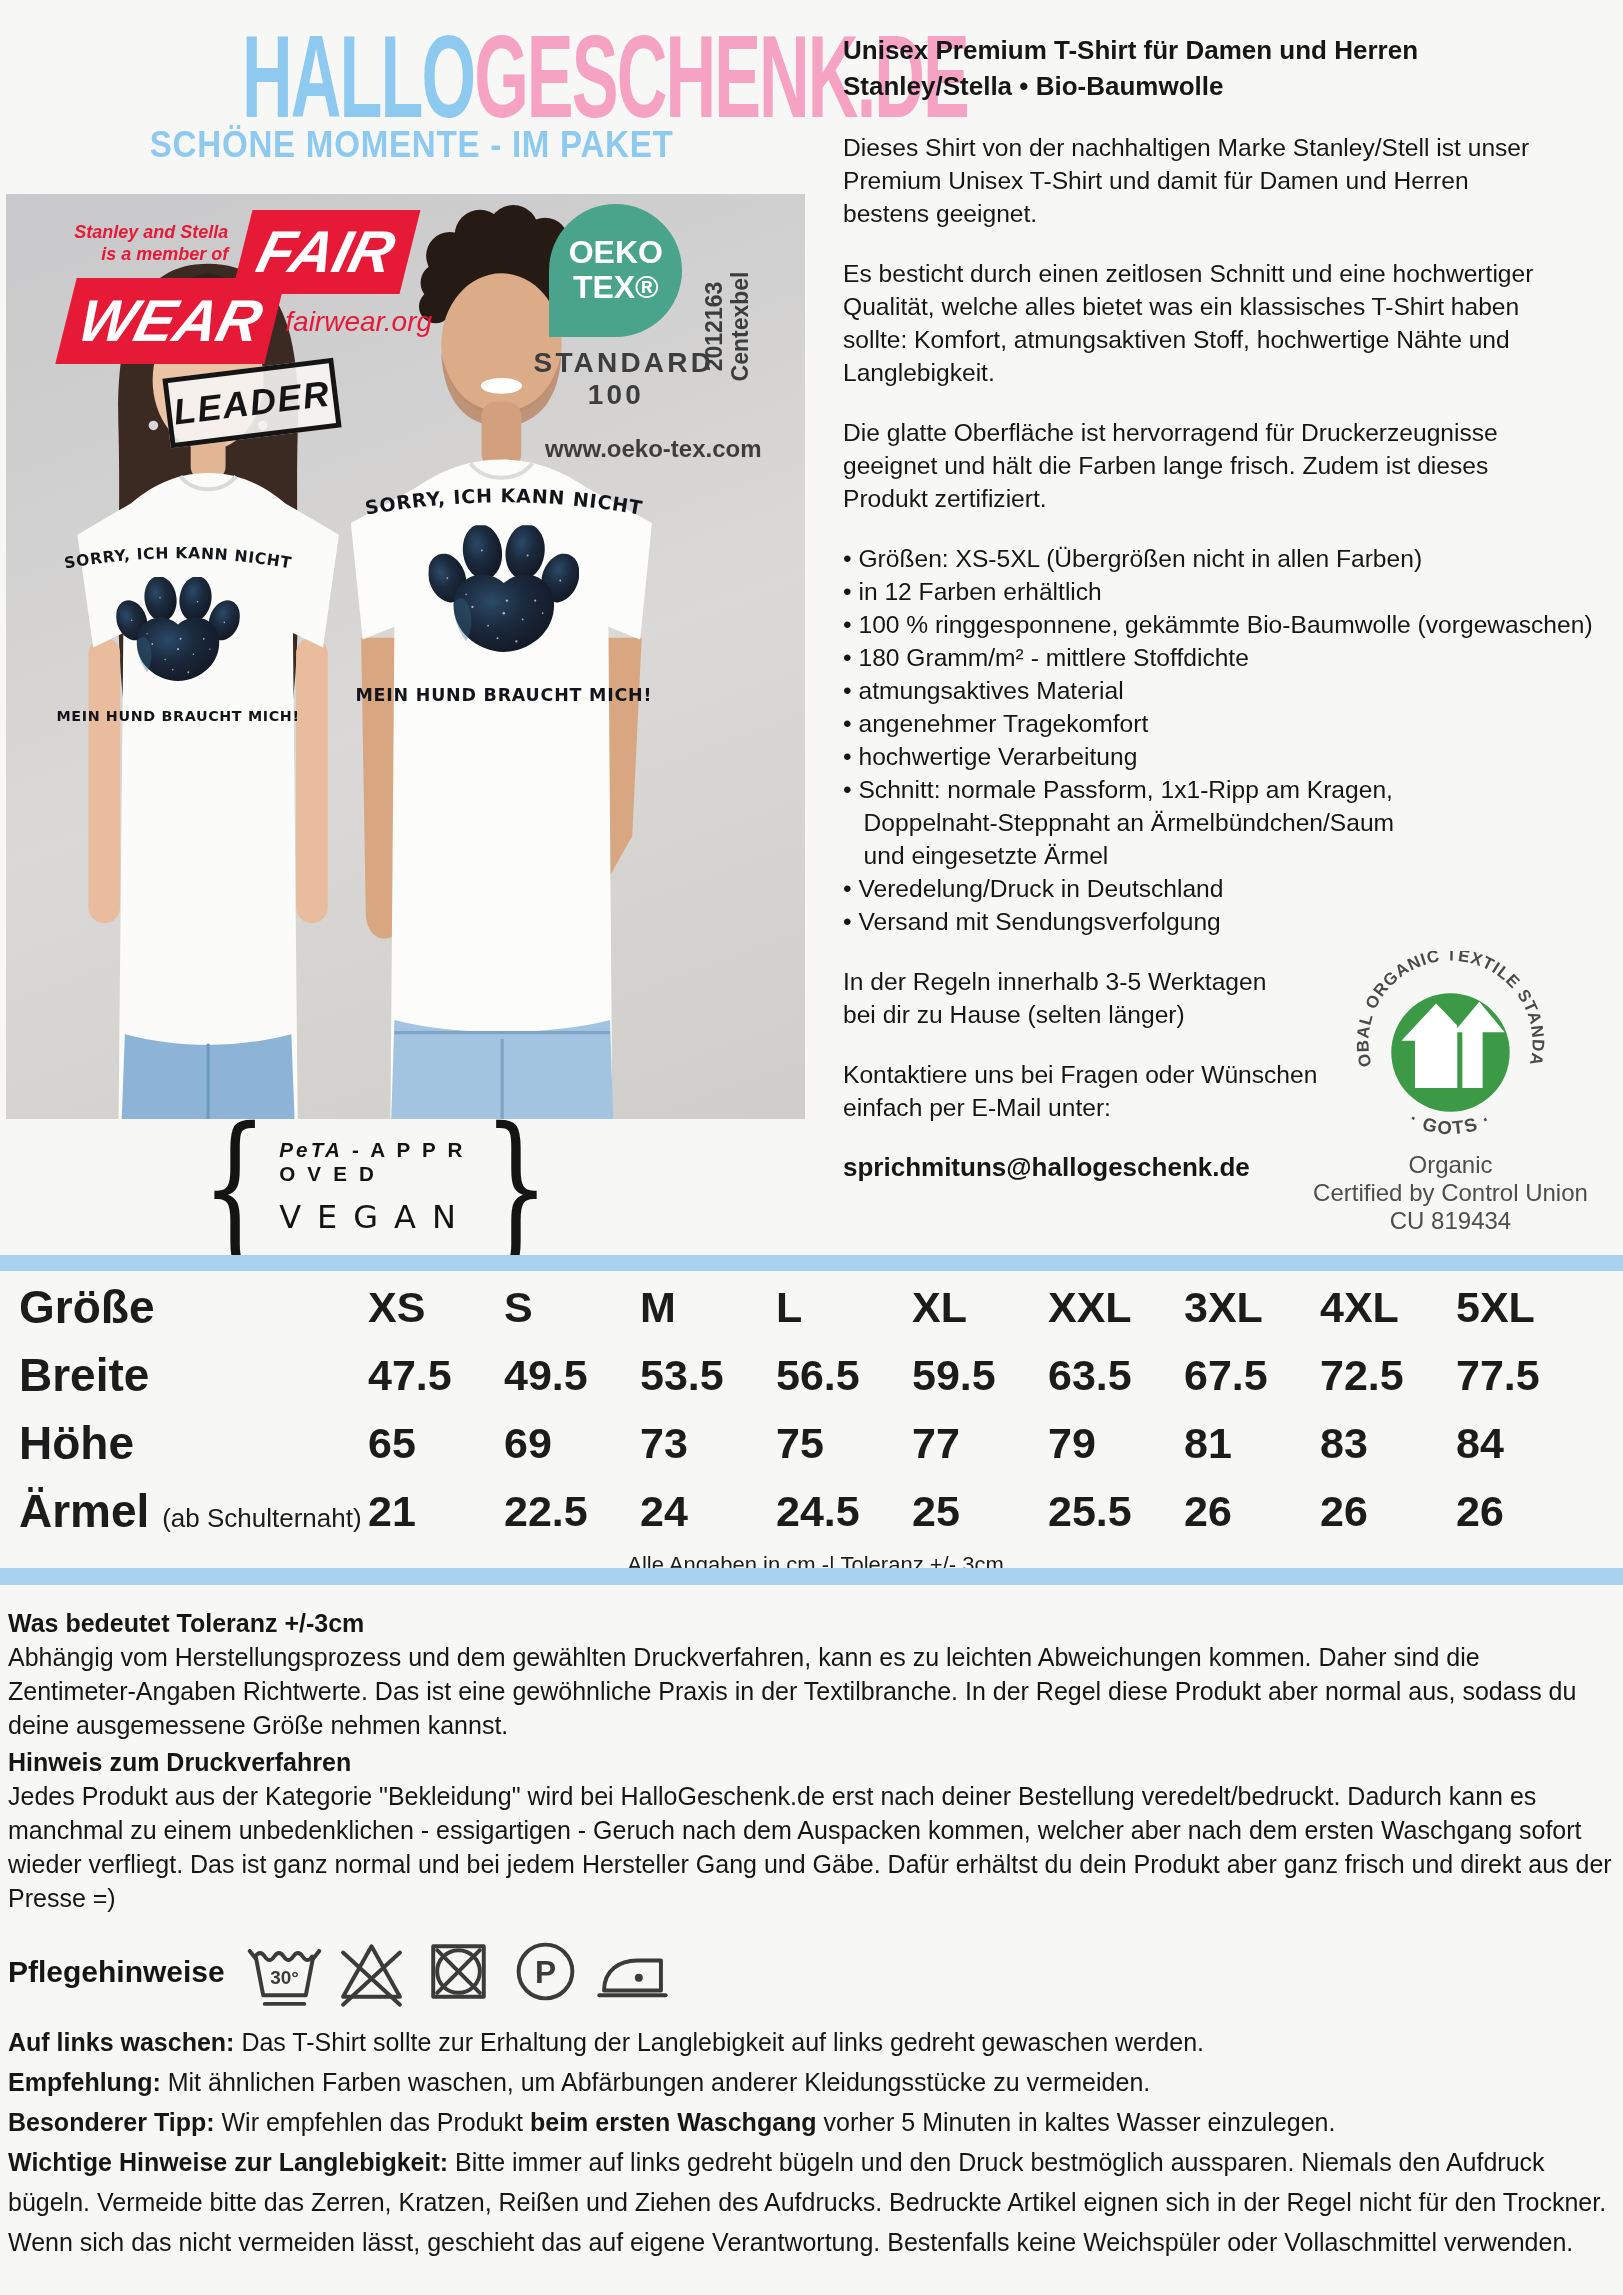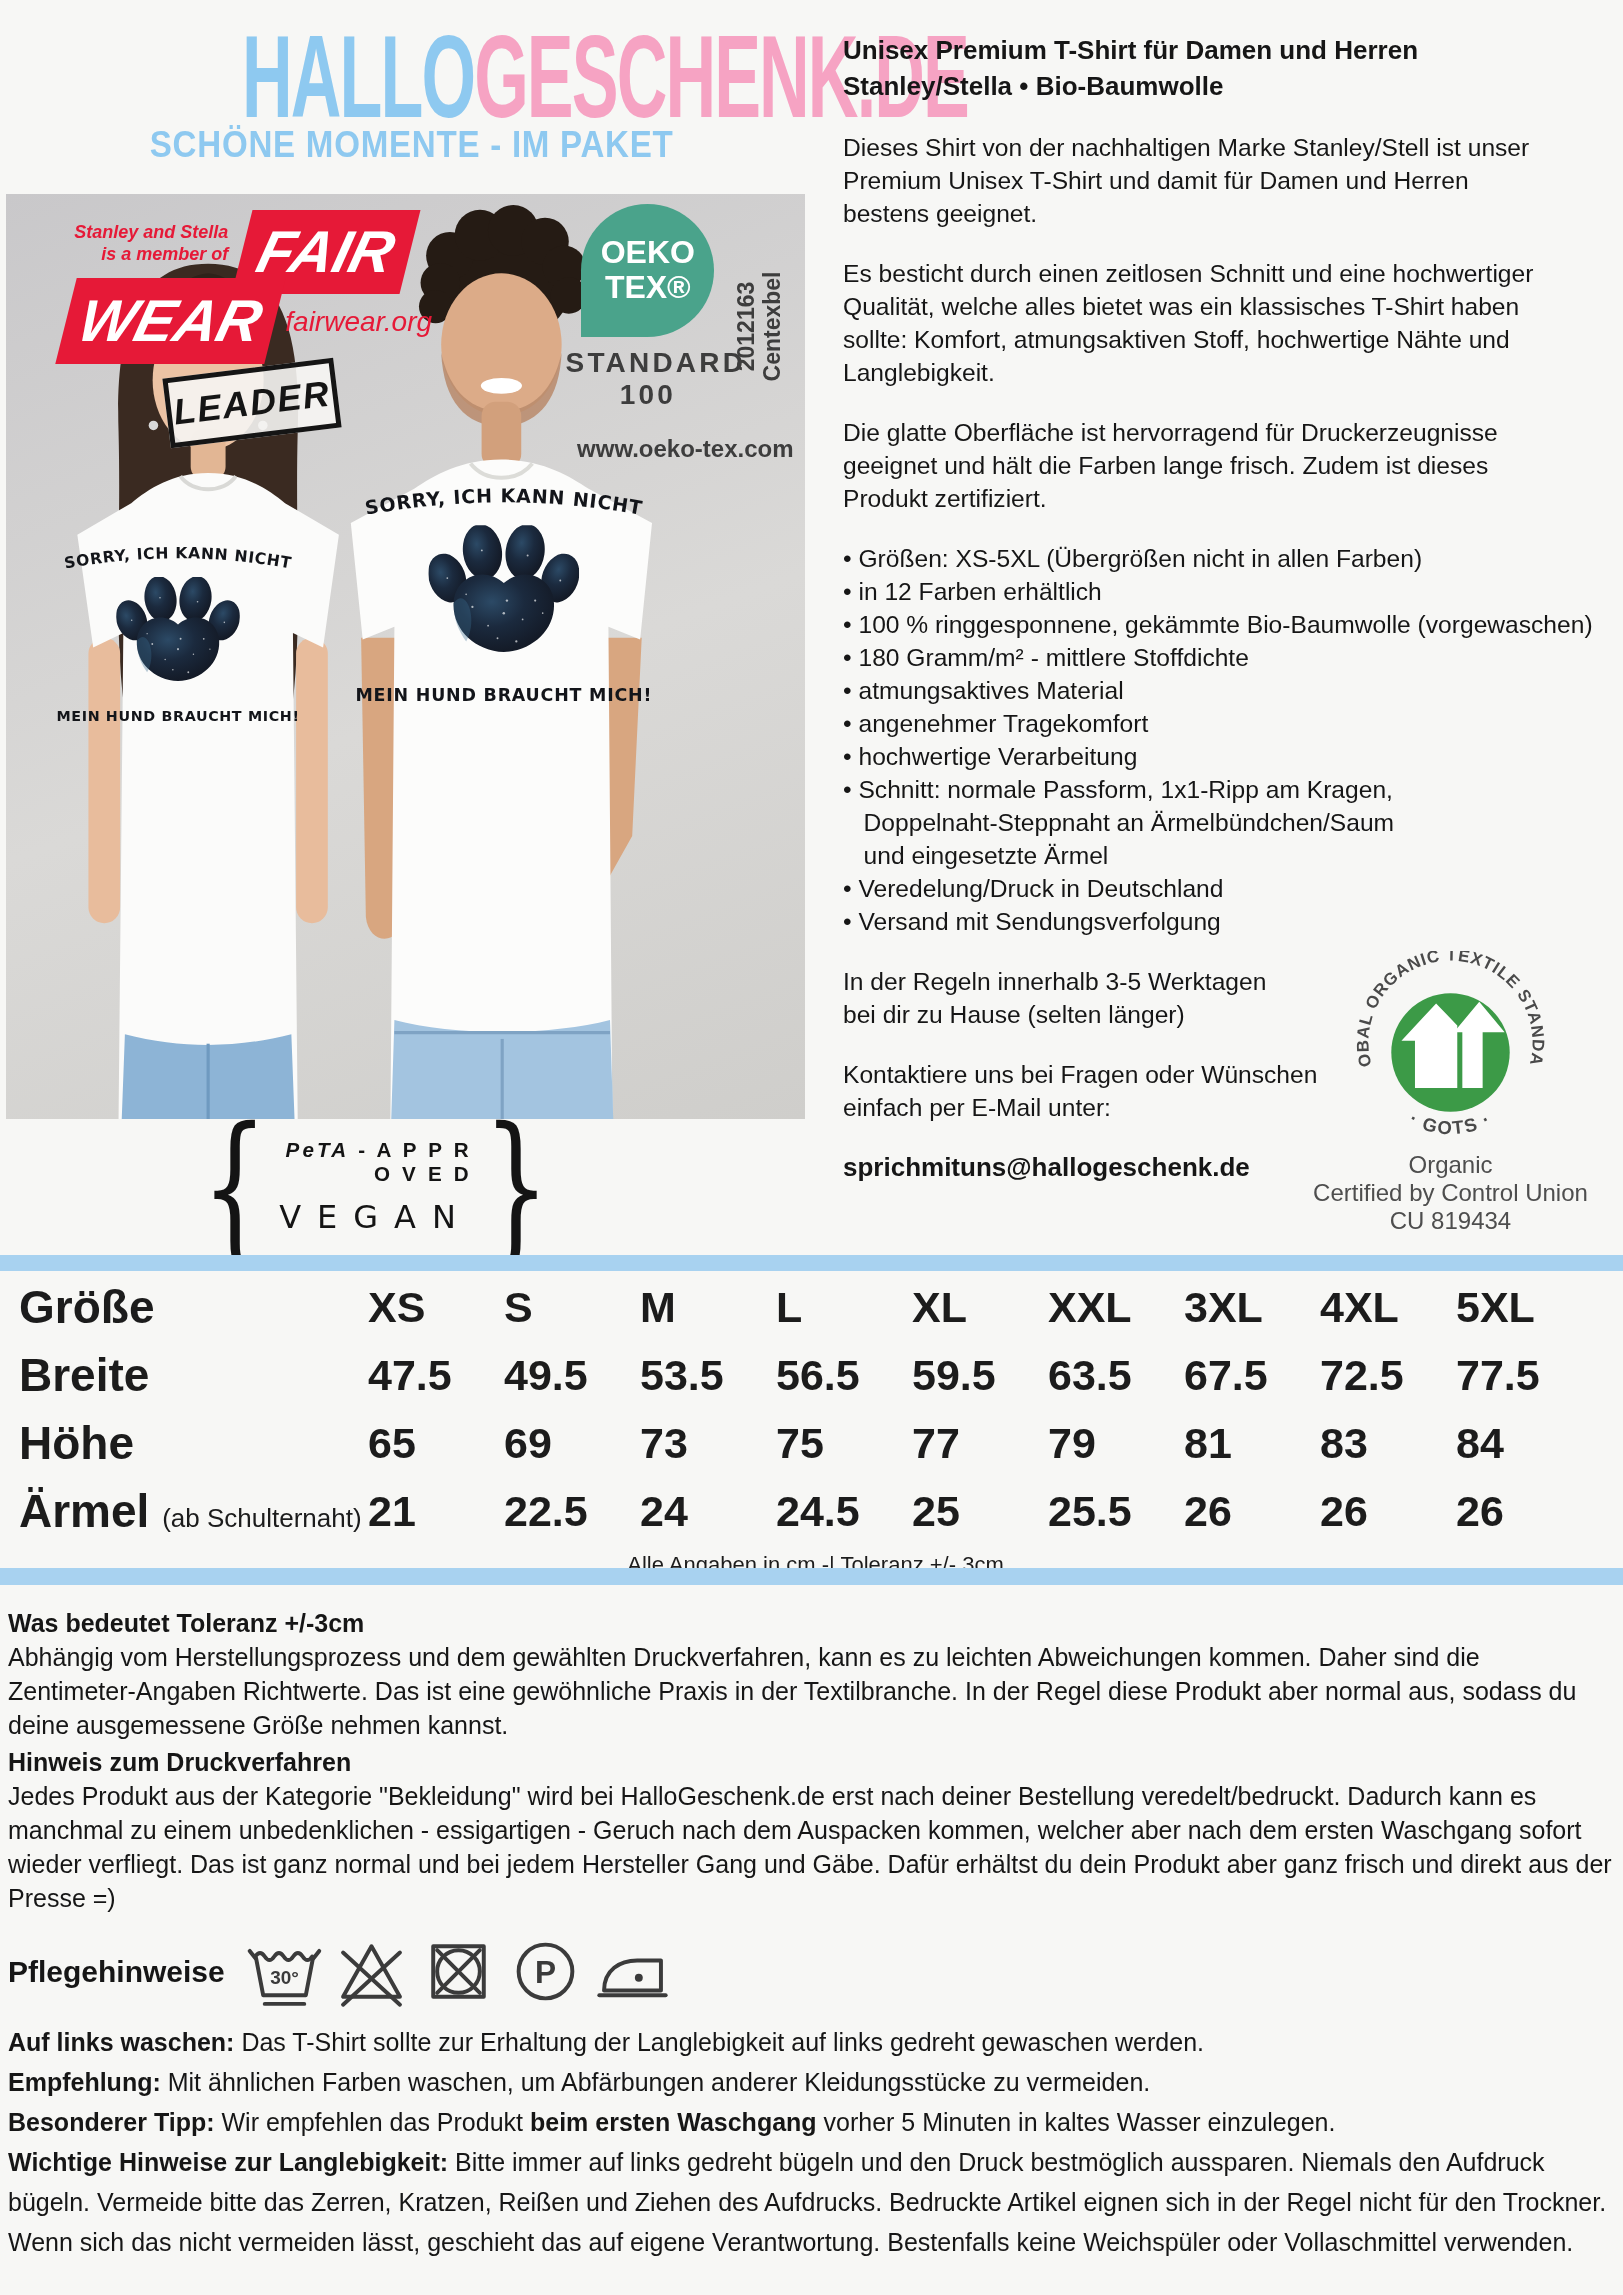--- a/index.html
+++ b/index.html
@@ -31,36 +31,36 @@
   .fw-box{position:absolute;background:#e61937;color:#fff;font-weight:bold;font-size:59px;
           display:flex;align-items:center;justify-content:center;transform:skewX(-14deg)}
   .fw-fair{left:212px;top:4.8px;width:168px;height:84px}
   .fw-wear{left:36px;top:73px;width:209px;height:86px}
   .fw-url{position:absolute;left:255px;top:101px;color:#e61937;font-weight:normal;font-size:28px}
   .fw-leader{position:absolute;left:136px;top:163px;width:162px;height:60px;border:5.5px solid #151515;
              background:rgba(246,245,243,.9);color:#151515;font-weight:bold;font-size:36px;letter-spacing:1.6px;
              display:flex;align-items:center;justify-content:center;transform:rotate(-7deg);font-style:italic}
 
   
-  .oeko{position:absolute;left:564px;top:9.5px;width:235px;height:269px;color:#3d3d3d}
+  .oeko{position:absolute;left:532px;top:9.5px;width:235px;height:269px;color:#3d3d3d}
   .oeko-blob{position:absolute;left:11px;top:0;width:133px;height:133px;background:#4aa38b;
              border-radius:50% 50% 50% 0;display:flex;align-items:center;justify-content:center;
              color:#fff;font-weight:bold;font-size:32px;line-height:35px;text-align:center}
   .oeko-std{position:absolute;left:-4.8px;top:143px;width:165px;text-align:center;font-weight:bold;
             font-size:28px;line-height:32px;letter-spacing:3.2px}
   .oeko-vert{position:absolute;left:103px;top:95px;width:174px;height:55px;transform:rotate(-90deg);
              transform-origin:center;font-weight:bold;font-size:23px;line-height:26px;text-align:center}
   .oeko-url{position:absolute;left:-16px;top:231px;width:262px;text-align:center;font-weight:bold;font-size:24px}
 
   
   .peta{position:absolute;left:205px;top:1121px;width:341px;height:132px;display:flex;
         align-items:center;justify-content:center;gap:11px;color:#141414}
   .peta .brace{font-family:"DejaVu Serif", serif;font-size:105px;font-weight:normal;
                transform:scaleY(1.55);line-height:111px}
-  .peta-mid{text-align:right}
+  .peta-mid{text-align:left}
   .peta-line1{font-size:20.6px;font-weight:bold;letter-spacing:3.2px}
   .peta-brand{font-style:italic}
   .peta-vegan{font-family:"DejaVu Sans", sans-serif;font-size:32px;letter-spacing:16px;margin-top:12px}
 
   
   .gots{position:absolute;left:1349px;top:951px;width:203px;height:203px}
   .gots-cap{position:absolute;left:1292px;top:1151px;width:317px;text-align:center;color:#4e4e4e;
             font-size:24px;line-height:28px}
 
   

